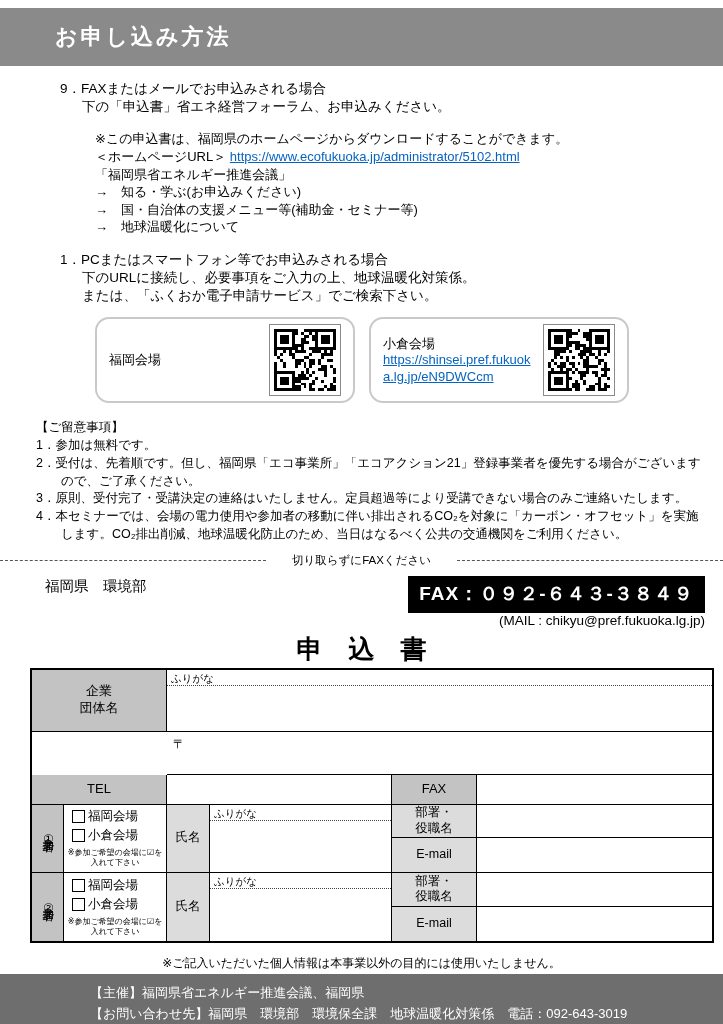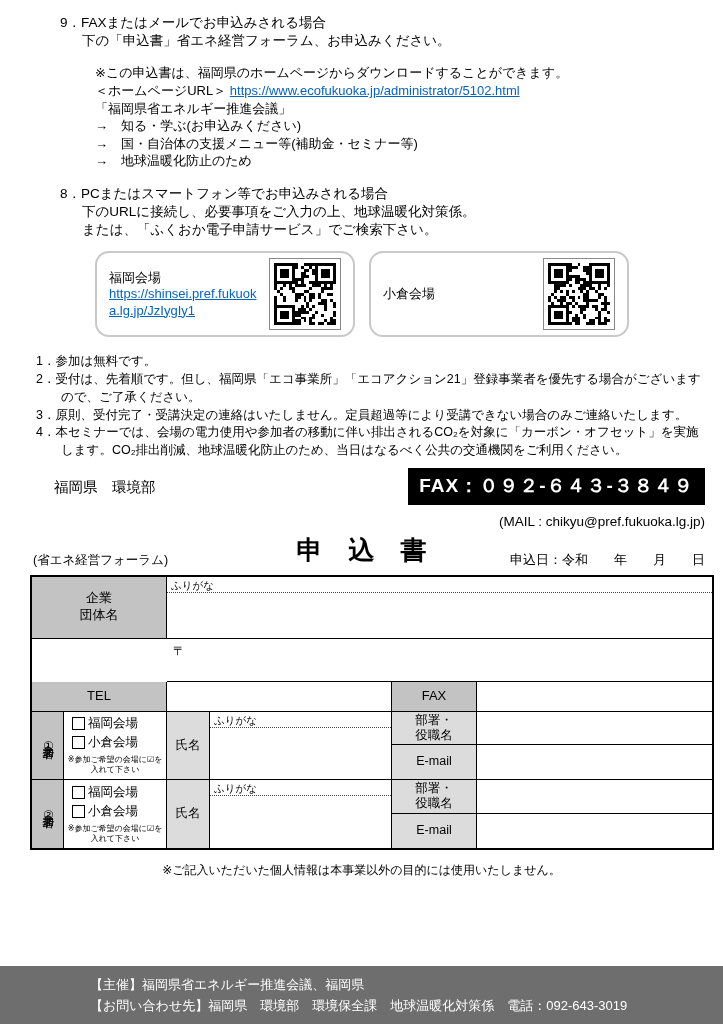--- a/index.html
+++ b/index.html
@@ -42,25 +42,25 @@
   .notices .item{padding-left:2em;text-indent:-2em;}
 
   
   .cutline{display:flex;align-items:center;margin-top:9px;font-size:11.5px;}
   .cutline .dash{flex:1;border-top:1.5px dashed #555;}
   .cutline .cut-label{padding:0 26px;white-space:nowrap;}
 
   
   .faxrow{display:flex;justify-content:space-between;align-items:flex-start;margin-top:8px;padding:0 18px 0 45px;}
   .recipient{font-size:14.5px;line-height:1.5;}
-  .recipient p{margin:9px;}
+  .recipient p{margin:0;}
   .faxcol{text-align:right;}
   .faxbox{background:#000;color:#fff;font-weight:bold;font-size:19px;letter-spacing:1px;
           width:297px;height:37px;display:flex;align-items:center;justify-content:center;}
-  .mail{font-size:13.5px;margin-top:9px;}
+  .mail{font-size:13.5px;}
 
   
   .form-title{text-align:center;font-size:26px;font-weight:bold;margin-top:8px;line-height:1;}
   .subrow{display:flex;justify-content:space-between;align-items:flex-end;padding:0 18px 0 33px;margin-top:-12px;}
   .subtitle{font-size:12.5px;}
   .dateline{font-size:13px;}
 
   
   .ft{display:grid;grid-template-columns:32px 103px 43px 182px 85px 235px;
       grid-template-rows:62px 43px 30px 68px 68px;
@@ -84,47 +84,49 @@
   .scbr{border-right:1px solid #000;}
   .scbb{border-bottom:1px solid #000;}
 
   .privacy{text-align:center;font-size:12px;margin:12px 0 0 0;}
 </style>
 </head>
 <body>
 
 <div class="page">
 
+  <div class="header-band">
+    <div class="band-title">お申し込み方法</div>
+  </div>
 
   <div class="content">
     <p>9．FAXまたはメールでお申込みされる場合</p>
     <p class="ind">下の「申込書」省エネ経営フォーラム、お申込みください。</p>
 
     <div class="dl">
       <p>※この申込書は、福岡県のホームページからダウンロードすることができます。</p>
       <p>
         <span>＜ホームページURL＞</span>
         <a class="link">https://www.ecofukuoka.jp/administrator/5102.html</a>
       </p>
       <p class="site">「福岡県省エネルギー推進会議」</p>
       <p class="nav1">→　知る・学ぶ(お申込みください)</p>
       <p class="nav2">→　国・自治体の支援メニュー等(補助金・セミナー等)</p>
-      <p class="nav3">→　地球温暖化防止のため</p>
+      <p class="nav3">→　地球温暖化について</p>
     </div>
 
     <div class="m2">
-      <p>8．PCまたはスマートフォン等でお申込みされる場合</p>
+      <p>1．PCまたはスマートフォン等でお申込みされる場合</p>
       <p class="ind">下のURLに接続し、必要事項をご入力の上、地球温暖化対策係。</p>
       <p class="ind">または、「ふくおか電子申請サービス」でご検索下さい。</p>
 
       <div class="venues">
         <div class="venue-box">
           <div class="venue-text">
             <div>福岡会場</div>
-            <a class="link vurl">https://shinsei.pref.fukuoka.lg.jp/JzIygIy1</a>
           </div>
           <div class="qrframe">
               <div class="qr">
                 <i style="grid-area:1/1"></i>
                 <i style="grid-area:1/2"></i>
                 <i style="grid-area:1/3"></i>
                 <i style="grid-area:1/4"></i>
                 <i style="grid-area:1/5"></i>
                 <i style="grid-area:1/6"></i>
                 <i style="grid-area:1/7"></i>
@@ -343,20 +345,21 @@
                 <i style="grid-area:21/17"></i>
                 <i style="grid-area:21/19"></i>
                 <i style="grid-area:21/20"></i>
                 <i style="grid-area:21/21"></i>
               </div>
             </div>
         </div>
         <div class="venue-box">
           <div class="venue-text">
             <div>小倉会場</div>
+            <a class="link vurl">https://shinsei.pref.fukuoka.lg.jp/eN9DWCcm</a>
           </div>
           <div class="qrframe">
               <div class="qr">
                 <i style="grid-area:1/1"></i>
                 <i style="grid-area:1/2"></i>
                 <i style="grid-area:1/3"></i>
                 <i style="grid-area:1/4"></i>
                 <i style="grid-area:1/5"></i>
                 <i style="grid-area:1/6"></i>
                 <i style="grid-area:1/7"></i>
@@ -585,42 +588,44 @@
                 <i style="grid-area:21/19"></i>
                 <i style="grid-area:21/20"></i>
               </div>
             </div>
         </div>
       </div>
     </div>
   </div>
 
   <div class="notices">
+    <p>【ご留意事項】</p>
     <p class="item">1．参加は無料です。</p>
     <p class="item">2．受付は、先着順です。但し、福岡県「エコ事業所」「エコアクション21」登録事業者を優先する場合がございますので、ご了承ください。</p>
     <p class="item">3．原則、受付完了・受講決定の連絡はいたしません。定員超過等により受講できない場合のみご連絡いたします。</p>
     <p class="item">4．本セミナーでは、会場の電力使用や参加者の移動に伴い排出されるCO₂を対象に「カーボン・オフセット」を実施します。CO₂排出削減、地球温暖化防止のため、当日はなるべく公共の交通機関をご利用ください。</p>
   </div>
 
+  <div class="cutline">
+    <span class="dash"></span>
+    <span class="cut-label">切り取らずにFAXください</span>
+    <span class="dash"></span>
+  </div>
 
   <div class="faxrow">
     <div class="recipient">
       <p>福岡県　環境部</p>
     </div>
     <div class="faxcol">
       <div class="faxbox">FAX：０９２-６４３-３８４９</div>
       <div class="mail">(MAIL : chikyu@pref.fukuoka.lg.jp)</div>
     </div>
   </div>
 
   <div class="form-title">申　込　書</div>
-  <div class="subrow">
-    <span class="subtitle">(省エネ経営フォーラム)</span>
-    <span class="dateline">申込日：令和　　年　　月　　日</span>
-  </div>
 
   <div class="ft">
 
     <div class="c lab" style="grid-area:1/1/2/3">企業
 団体名</div>
     <div class="c noR" style="grid-area:1/3/2/7">
       <div class="furi">ふりがな</div>
     </div>
 
     <div class="c noR" style="grid-area:2/3/3/7">

